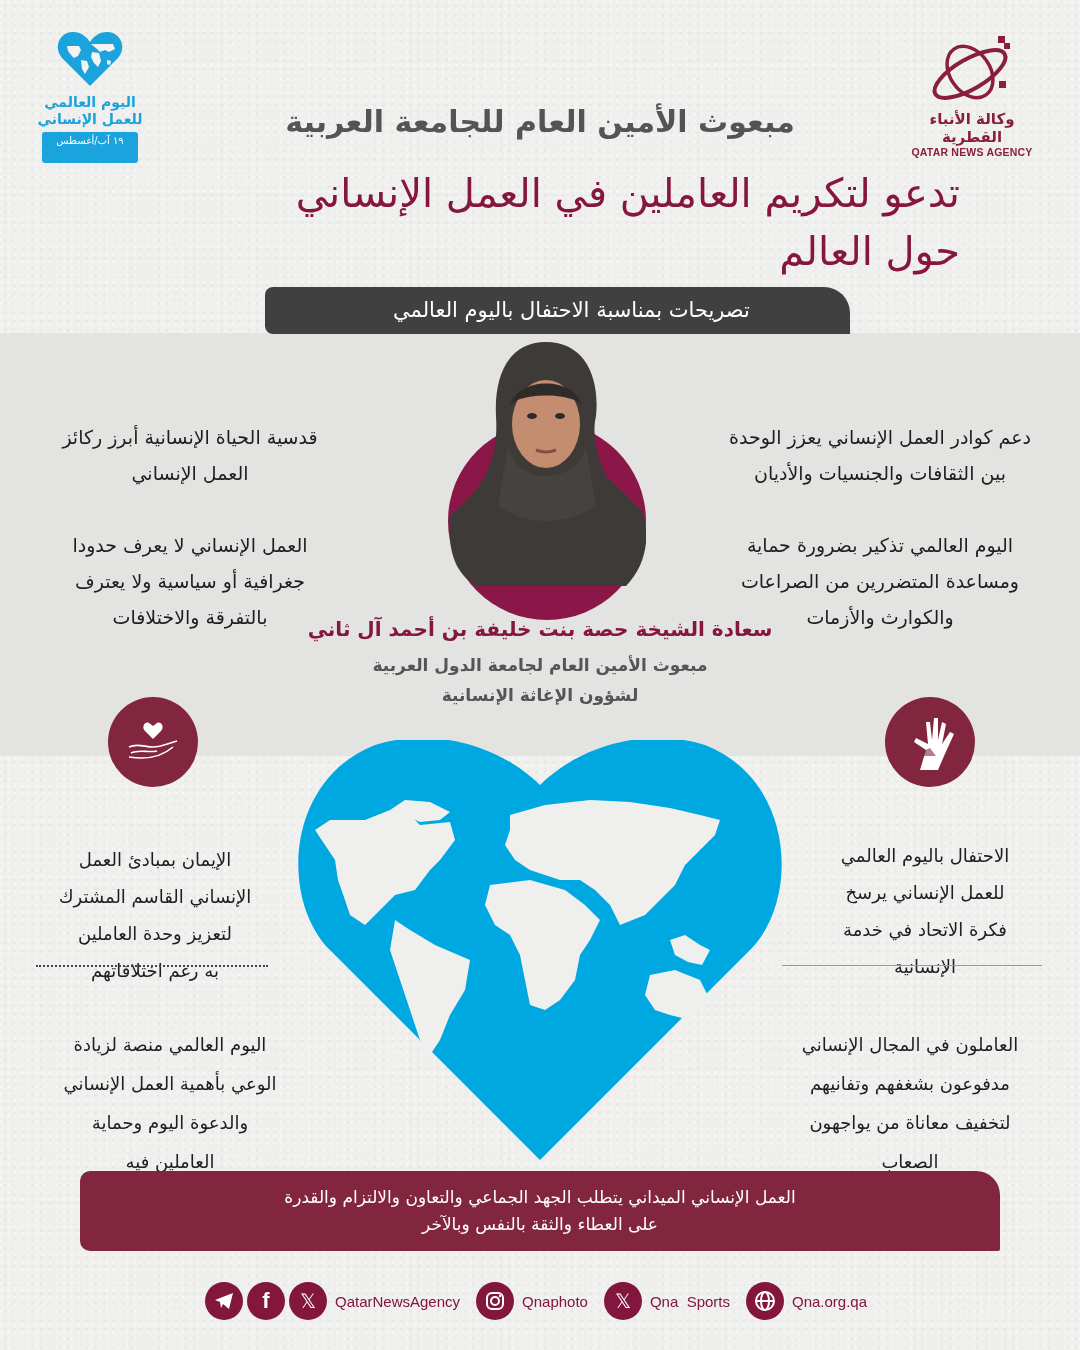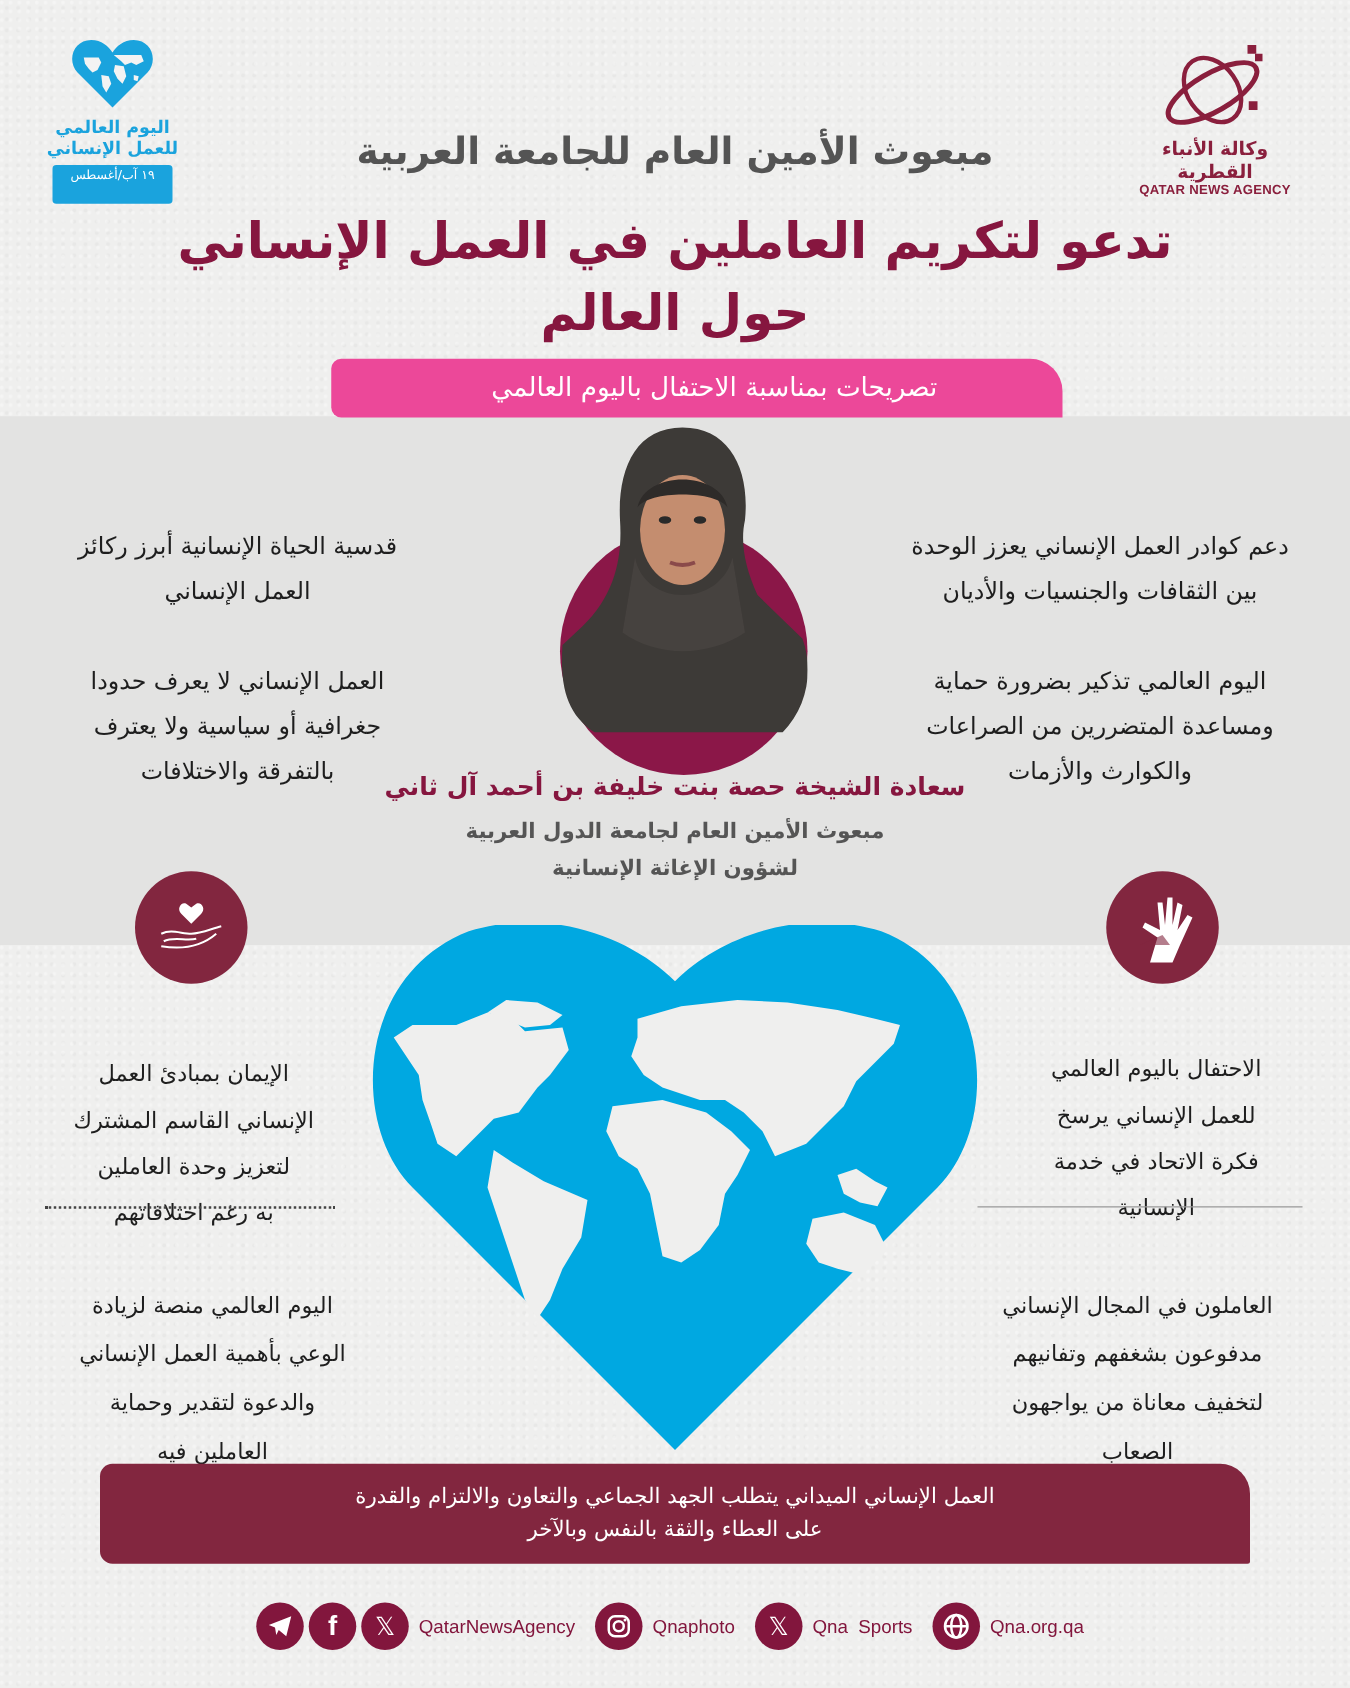--- a/index.html
+++ b/index.html
@@ -36,26 +36,26 @@
   }
 
   
   .qna-logo { right: 38px; top: 32px; width: 140px; text-align: center; }
   .qna-logo svg { display: block; margin: 0 auto; }
   .qna-ar { color: #8a1f3d; font-size: 15px; font-weight: bold; margin-top: 6px; }
   .qna-en { color: #8a1f3d; font-size: 10.5px; font-weight: bold; direction: ltr; font-family: "Liberation Sans", sans-serif; letter-spacing: 0.2px; }
 
   
   .head-1 { left: 180px; width: 720px; top: 104px; text-align: center; color: #545454; font-size: 30px; font-weight: bold; }
-  .head-2 { left: 120px; width: 840px; top: 164px; text-align: center; color: #86163f; font-size: 40px; font-weight: bold; line-height: 58px; }
+  .head-2 { left: 120px; width: 840px; top: 164px; text-align: right; color: #86163f; font-size: 40px; font-weight: normal; line-height: 58px; }
 
   
   .banner {
     left: 265px; top: 287px; width: 585px; height: 47px;
-    background: #ec4899; border-top-right-radius: 26px; border-top-left-radius: 8px; border-bottom-left-radius: 8px;
+    background: #404040; border-top-right-radius: 26px; border-top-left-radius: 8px; border-bottom-left-radius: 8px;
     color: #fff; font-size: 21px; text-align: center; line-height: 47px; padding-left: 28px;
   }
 
   
   .stmt { color: #1e1e1e; font-size: 19px; line-height: 36px; text-align: center; margin-top: 41px; }
   .stmt-r1 { right: 20px; top: 378px; width: 360px; }
   .stmt-r2 { right: 20px; top: 486px; width: 360px; }
   .stmt-l1 { left: 30px; top: 378px; width: 320px; }
   .stmt-l2 { left: 30px; top: 486px; width: 320px; }
 
@@ -208,21 +208,21 @@
   <div>فكرة الاتحاد في خدمة</div>
   <div>الإنسانية</div>
 </div>
 
 <div class="abs divider-l"></div>
 <div class="abs divider-r"></div>
 
 <div class="abs stmt stmt-bl2">
   <div>اليوم العالمي منصة لزيادة</div>
   <div>الوعي بأهمية العمل الإنساني</div>
-  <div>والدعوة لتقدير وحماية</div>
+  <div>والدعوة اليوم وحماية</div>
   <div>العاملين فيه</div>
 </div>
 <div class="abs stmt stmt-br2">
   <div>العاملون في المجال الإنساني</div>
   <div>مدفوعون بشغفهم وتفانيهم</div>
   <div>لتخفيف معاناة من يواجهون</div>
   <div>الصعاب</div>
 </div>
 
 <div class="abs bottom-banner">

